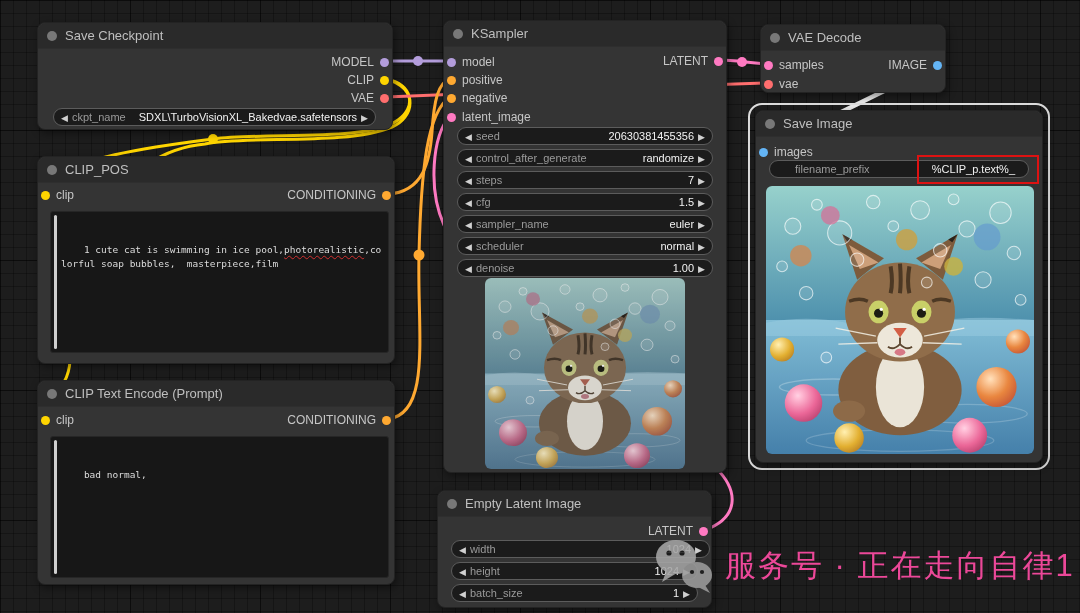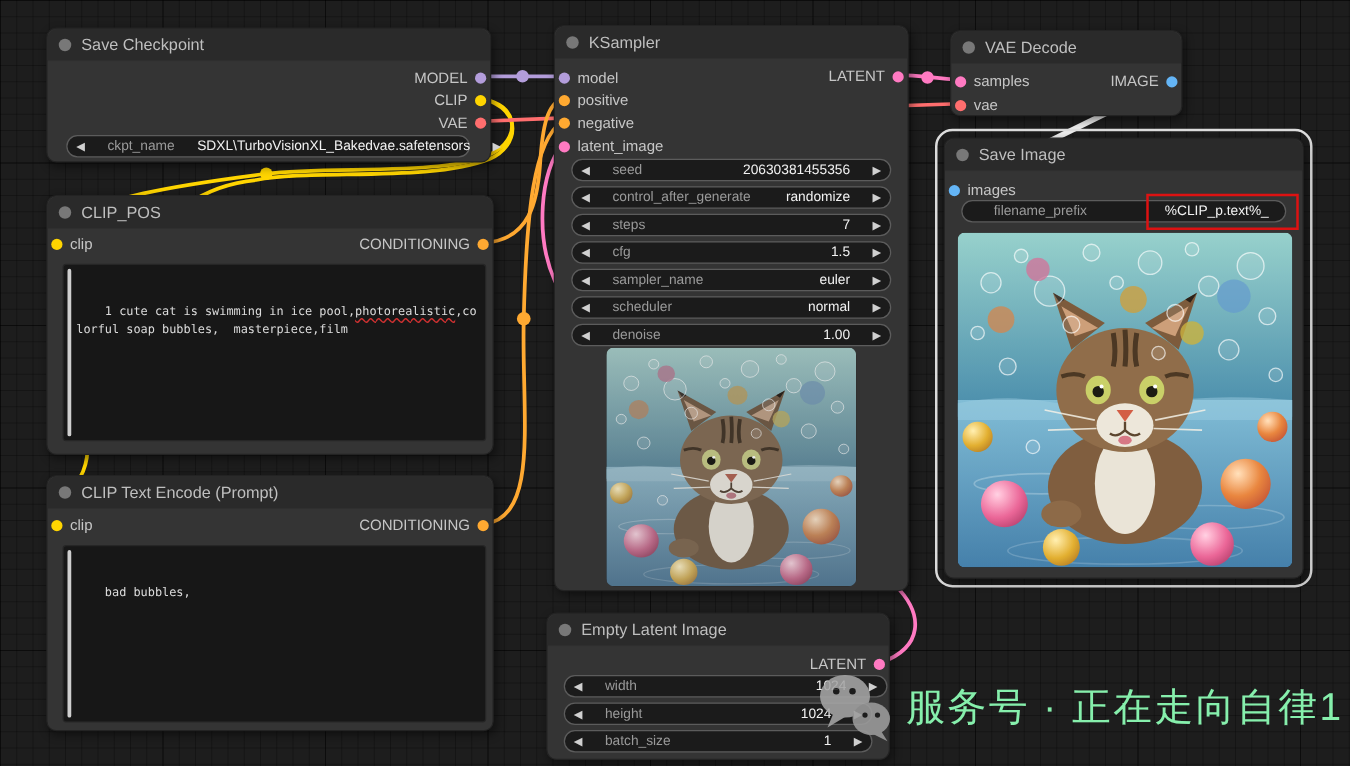--- a/index.html
+++ b/index.html
@@ -31,21 +31,21 @@
   .tdot{ width:10px; height:10px; border-radius:50%; background:#787878; flex:0 0 auto; }
   .ttext{ color:#bfbfbf; font-size:13px; white-space:nowrap; }
   .prow{ position:absolute; height:18px; display:flex; align-items:center; gap:6px; }
   .prow.in{ left:3px; }
   .prow.out{ right:3px; flex-direction:row-reverse; }
   .pdot{ width:9px; height:9px; border-radius:50%; flex:0 0 auto; }
   .plabel{ color:#c6c6c6; font-size:12px; white-space:nowrap;text-align:right; }
   .widget{
     position:absolute; height:18px; background:#1b1b1b;
     border:1px solid #5c5c5c; border-radius:10px;
-    display:flex; align-items:center; padding:0 7px; gap:18px;
+    display:flex; align-items:center; padding:0 7px; gap:4px;
     color:#cfcfcf; font-size:11px;
   }
   .arrl::before{ content:"◀"; font-size:9px; color:#d0d0d0; }
   .arrr::before{ content:"▶"; font-size:9px; color:#d0d0d0; }
   .wname{ color:#9a9a9a; white-space:nowrap; }
   .wval{ margin-left:auto; color:#f2f2f2; white-space:nowrap; }
   .tarea{
     position:absolute; background:#171717; border-radius:3px;
     border:1px solid #262626; overflow:hidden;
     font-family:"DejaVu Sans Mono", monospace; font-size:9.5px; line-height:14px;
@@ -55,21 +55,21 @@
   .squiggle{ text-decoration:underline wavy #d03030 1px; text-underline-offset:2px; }
   .imgbox{ position:absolute; border-radius:6px; overflow:hidden; background:#222; }
   .imgbox svg{ display:block; width:100%; height:100%; }
   .sel-outline{
     position:absolute; z-index:2; border:2px solid #dcdcdc; border-radius:14px;
     pointer-events:none;
   }
   .hlbox{ position:absolute; border:2.5px solid #dd1212; z-index:5; }
   #watermark{ position:absolute; z-index:6; display:flex; align-items:center; gap:10px;
     left:653px; top:537px; }
-  #wm-text{ font-size:31px; color:#86efac; letter-spacing:2px; font-weight:500;
+  #wm-text{ font-size:31px; color:#ec4899; letter-spacing:2px; font-weight:500;
     font-family:"Liberation Sans", sans-serif; }
   .hiddefs{ position:absolute; width:0; height:0; }
 </style>
 </head>
 <body>
 
 <svg class="hiddefs" aria-hidden="true">
   <defs>
     <linearGradient id="sky" x1="0" y1="0" x2="0" y2="1">
       <stop offset="0" stop-color="#9cd0cb"></stop>
@@ -240,21 +240,21 @@
   <div class="prow in" style="top:30px">
       <span class="pdot" style="background:#FFD500"></span>
       <span class="plabel">clip</span>
     </div>
   <div class="prow out" style="top:30px">
       <span class="pdot" style="background:#FFA931"></span>
       <span class="plabel">CONDITIONING</span>
     </div>
   <div class="tarea" style="left:12px;top:55px;width:339px;height:142px">
     <div class="tabar"></div>
-    <span>bad bubbles,</span>
+    <span>bad normal,</span>
   </div>
 </div>
 
 <div class="node" style="left:443px;top:20px;width:284px;height:453px">
   <div class="titlebar">
     <span class="tdot"></span>
     <span class="ttext">KSampler</span>
   </div>
   <div class="prow in" style="top:32px">
       <span class="pdot" style="background:#B39DDB"></span>

